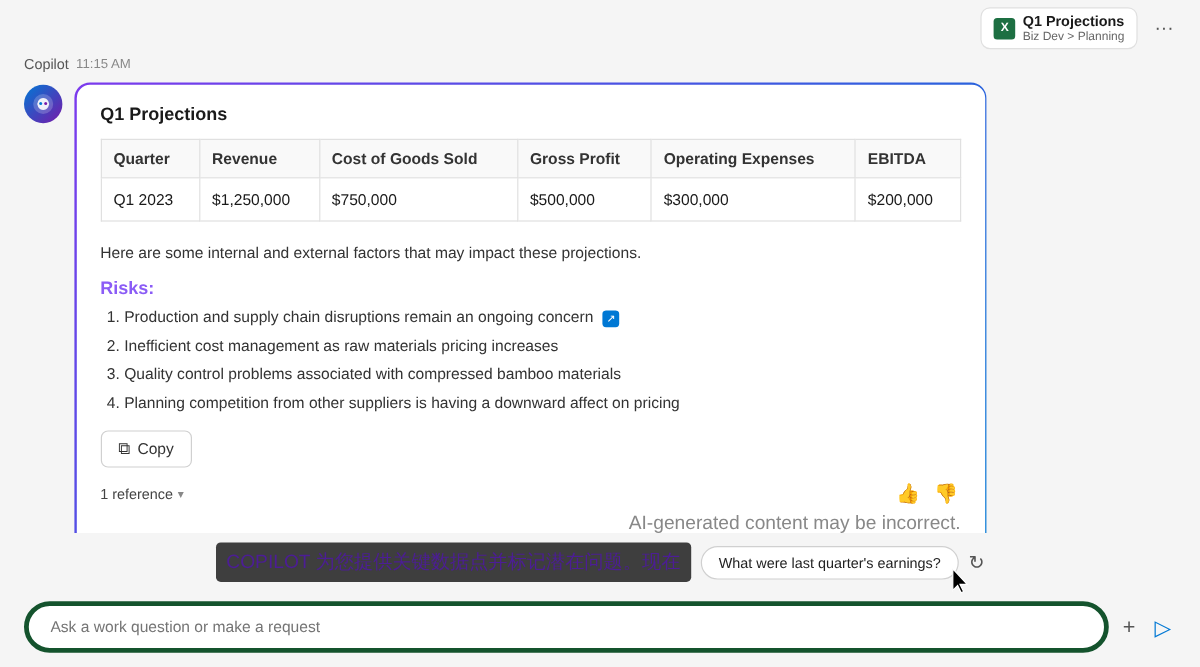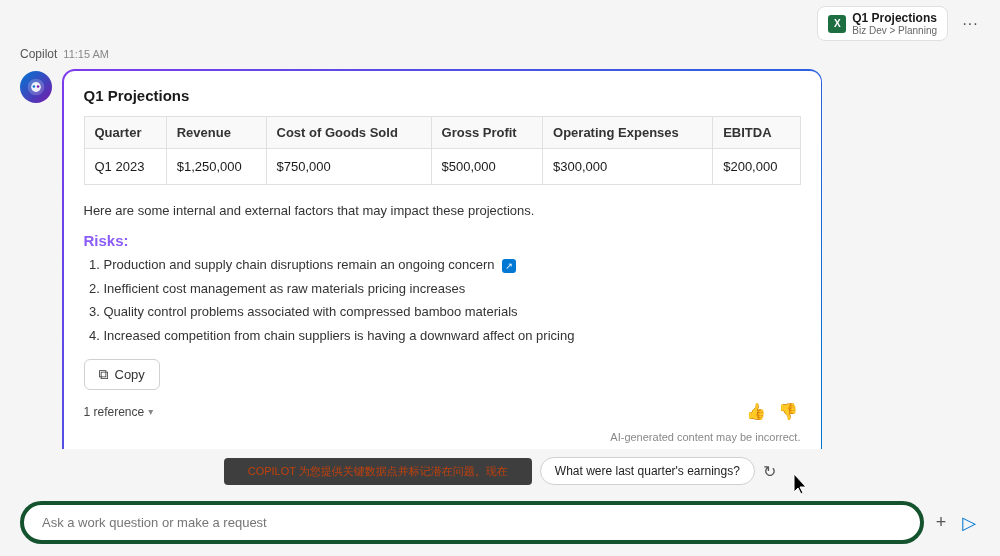--- a/index.html
+++ b/index.html
@@ -235,21 +235,21 @@
     }
     .feedback-btn {
       background: none;
       border: none;
       cursor: pointer;
       font-size: 16px;
       color: #666;
       padding: 2px;
     }
     .ai-disclaimer {
-      font-size: 11px;
+      font-size: 16px;
       color: #888;
       margin-top: 0;
     }
 
     
     .suggestions-area {
       display: flex;
       align-items: center;
       justify-content: center;
       padding: 8px 20px;
@@ -261,24 +261,24 @@
       border: 1px solid #d0d0d0;
       border-radius: 20px;
       padding: 6px 14px;
       font-size: 12px;
       color: #222;
       cursor: pointer;
       white-space: nowrap;
     }
     .copilot-banner {
       background: rgba(0,0,0,0.75);
-      color: #c2410c;
-      font-size: 11px;
+      color: #4c1d95;
+      font-size: 16px;
       border-radius: 4px;
-      padding: 6px 24px;
+      padding: 6px 9px;
       white-space: nowrap;
     }
     .refresh-btn {
       background: none;
       border: none;
       cursor: pointer;
       font-size: 16px;
       color: #555;
     }
 
@@ -380,21 +380,21 @@
         <div class="desc-text">Here are some internal and external factors that may impact these projections.</div>
 
         <div class="risks-label">Risks:</div>
         <ol class="risks-list">
           <li>
             <span>Production and supply chain disruptions remain an ongoing concern</span>
             <span class="risk-link-icon">↗</span>
           </li>
           <li><span>Inefficient cost management as raw materials pricing increases</span></li>
           <li><span>Quality control problems associated with compressed bamboo materials</span></li>
-          <li><span>Increased competition from chain suppliers is having a downward affect on pricing</span></li>
+          <li><span>Planning competition from other suppliers is having a downward affect on pricing</span></li>
         </ol>
 
         <button class="copy-btn">
           <span style="font-size:14px;">⧉</span>
           <span>Copy</span>
         </button>
 
         <div class="card-footer">
           <button class="reference-btn">
             <span>1 reference</span>

